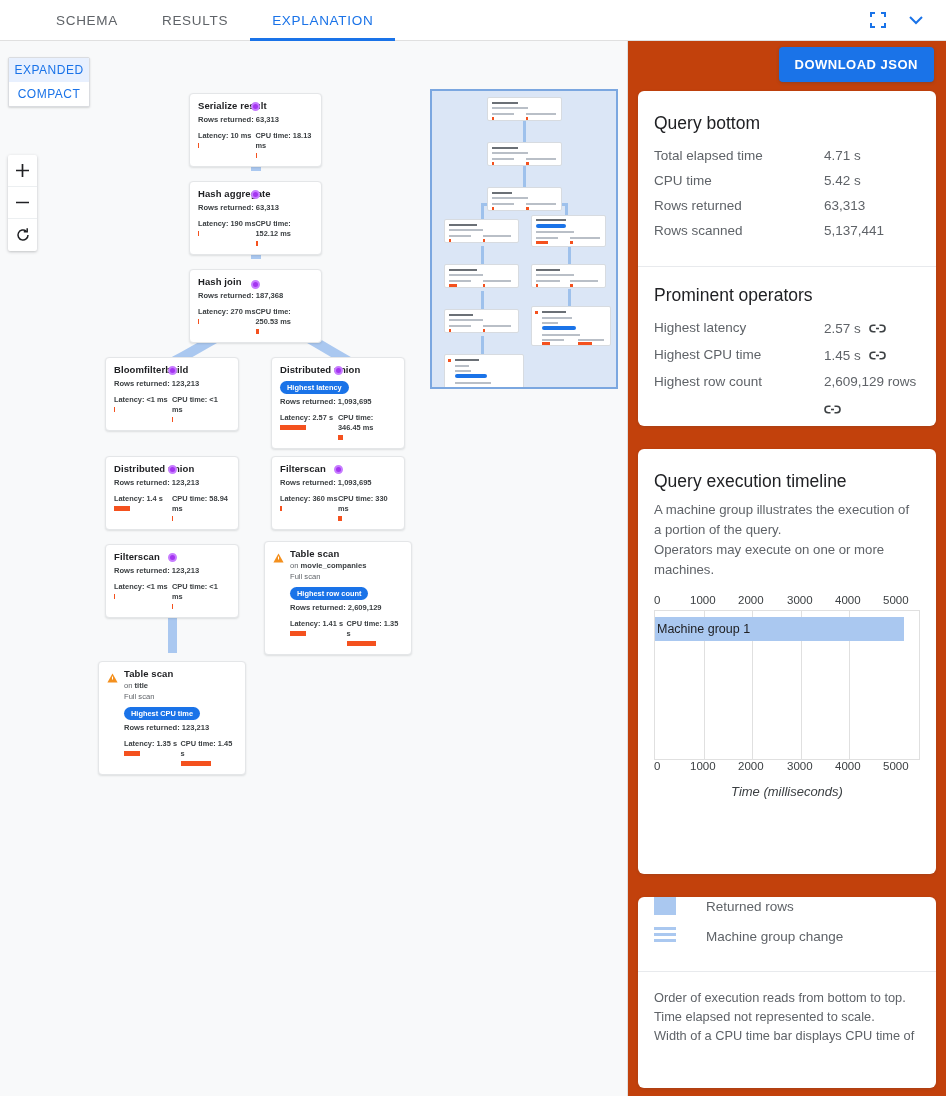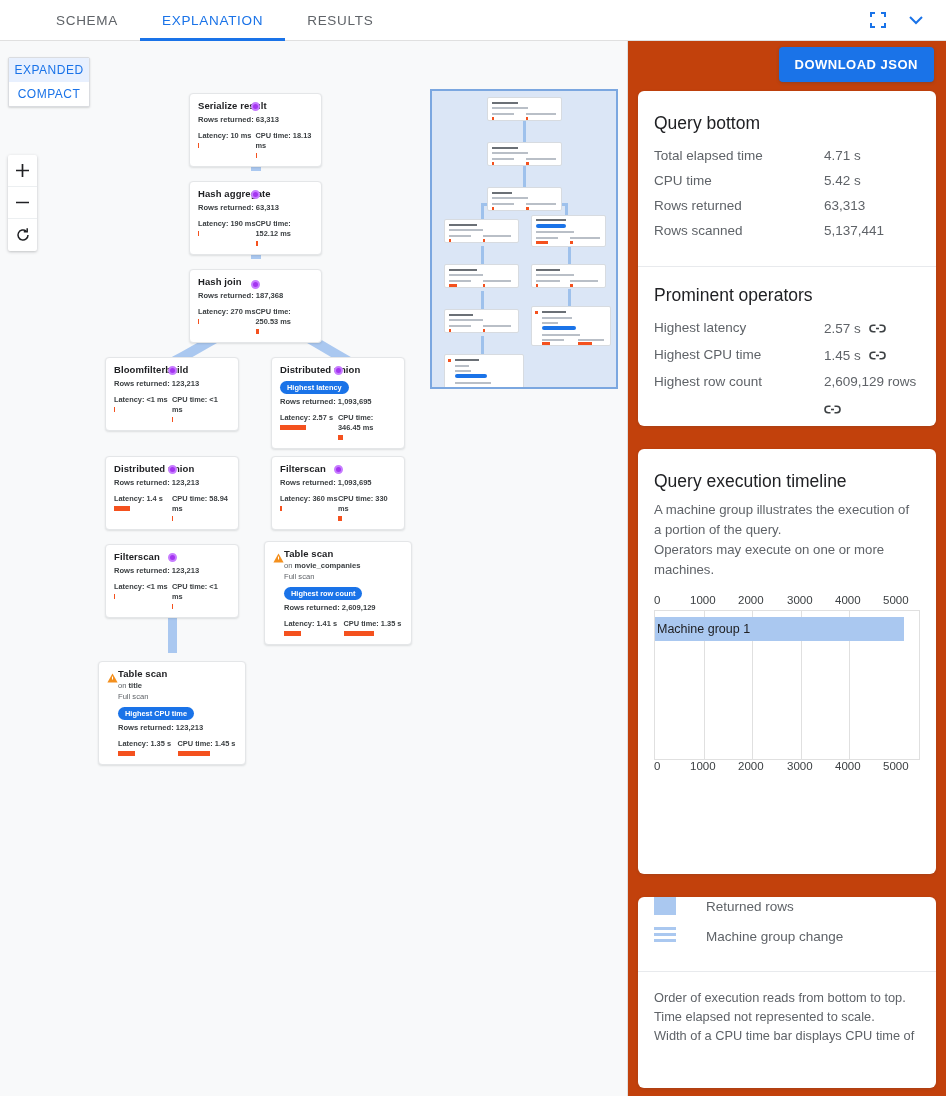--- a/index.html
+++ b/index.html
@@ -101,21 +101,21 @@
   }
   .node .metrics { display:flex; margin-top:6px; }
   .node .metric { width:50%; }
   .node .mlabel { font-size:7.4px; color:#3c4043; font-weight:600; line-height:10px; }
   .node .mbar { height:5px; background:#f4511e; margin-top:2px; }
   .badge {
     display:inline-block; background:#1a73e8; color:#fff;
     font-size:7.4px; font-weight:600; border-radius:9px;
     padding:2px 7px; margin-top:3px; line-height:9px;
   }
-  .warnhead { display:flex; align-items:flex-start; gap:0; }
+  .warnhead { display:flex; align-items:flex-start; gap:6px; }
   .warn-icon { flex:none; margin-top:1px; }
 
   
   .conn { position:absolute; background:#aac8f0; z-index:2; }
   .conn.striped {
     background: repeating-linear-gradient(
       to bottom, #aac8f0 0 2px, #ffffff 2px 4px);
   }
   .dot {
     position:absolute; width:9px; height:9px; border-radius:50%;
@@ -202,25 +202,25 @@
     color:#5f6368; line-height:19px;
   }
 </style>
 </head>
 <body>
 
 <div id="tabbar">
   <div class="tab">
     <span>SCHEMA</span>
   </div>
+  <div class="tab">
+    <span>RESULTS</span>
+  </div>
   <div class="tab active">
     <span>EXPLANATION</span>
-  </div>
-  <div class="tab">
-    <span>RESULTS</span>
   </div>
   <div id="topright">
     <div class="hicon">
       <svg width="18" height="18" viewBox="0 0 18 18">
         <path d="M2 6V2h4" fill="none" stroke="#1a73e8" stroke-width="2"></path>
         <path d="M12 2h4v4" fill="none" stroke="#1a73e8" stroke-width="2"></path>
         <path d="M16 12v4h-4" fill="none" stroke="#1a73e8" stroke-width="2"></path>
         <path d="M6 16H2v-4" fill="none" stroke="#1a73e8" stroke-width="2"></path>
       </svg>
     </div>
@@ -664,20 +664,21 @@
       </div>
       <div class="tl-axis" style="position:absolute; left:0; right:0; bottom:0;">
         <span class="tl-tick" style="left:0px;">0</span>
         <span class="tl-tick" style="left:36px;">1000</span>
         <span class="tl-tick" style="left:84px;">2000</span>
         <span class="tl-tick" style="left:133px;">3000</span>
         <span class="tl-tick" style="left:181px;">4000</span>
         <span class="tl-tick" style="left:229px;">5000</span>
       </div>
     </div>
+    <div class="tl-xlabel">Time (milliseconds)</div>
   </div>
 
   <div class="card" style="top:856px; bottom:8px;">
     <div class="legrow">
       <div class="legswatch solid"></div>
       <div class="legtext">Returned rows</div>
     </div>
     <div class="legrow">
       <div class="legswatch striped"></div>
       <div class="legtext">Machine group change</div>

